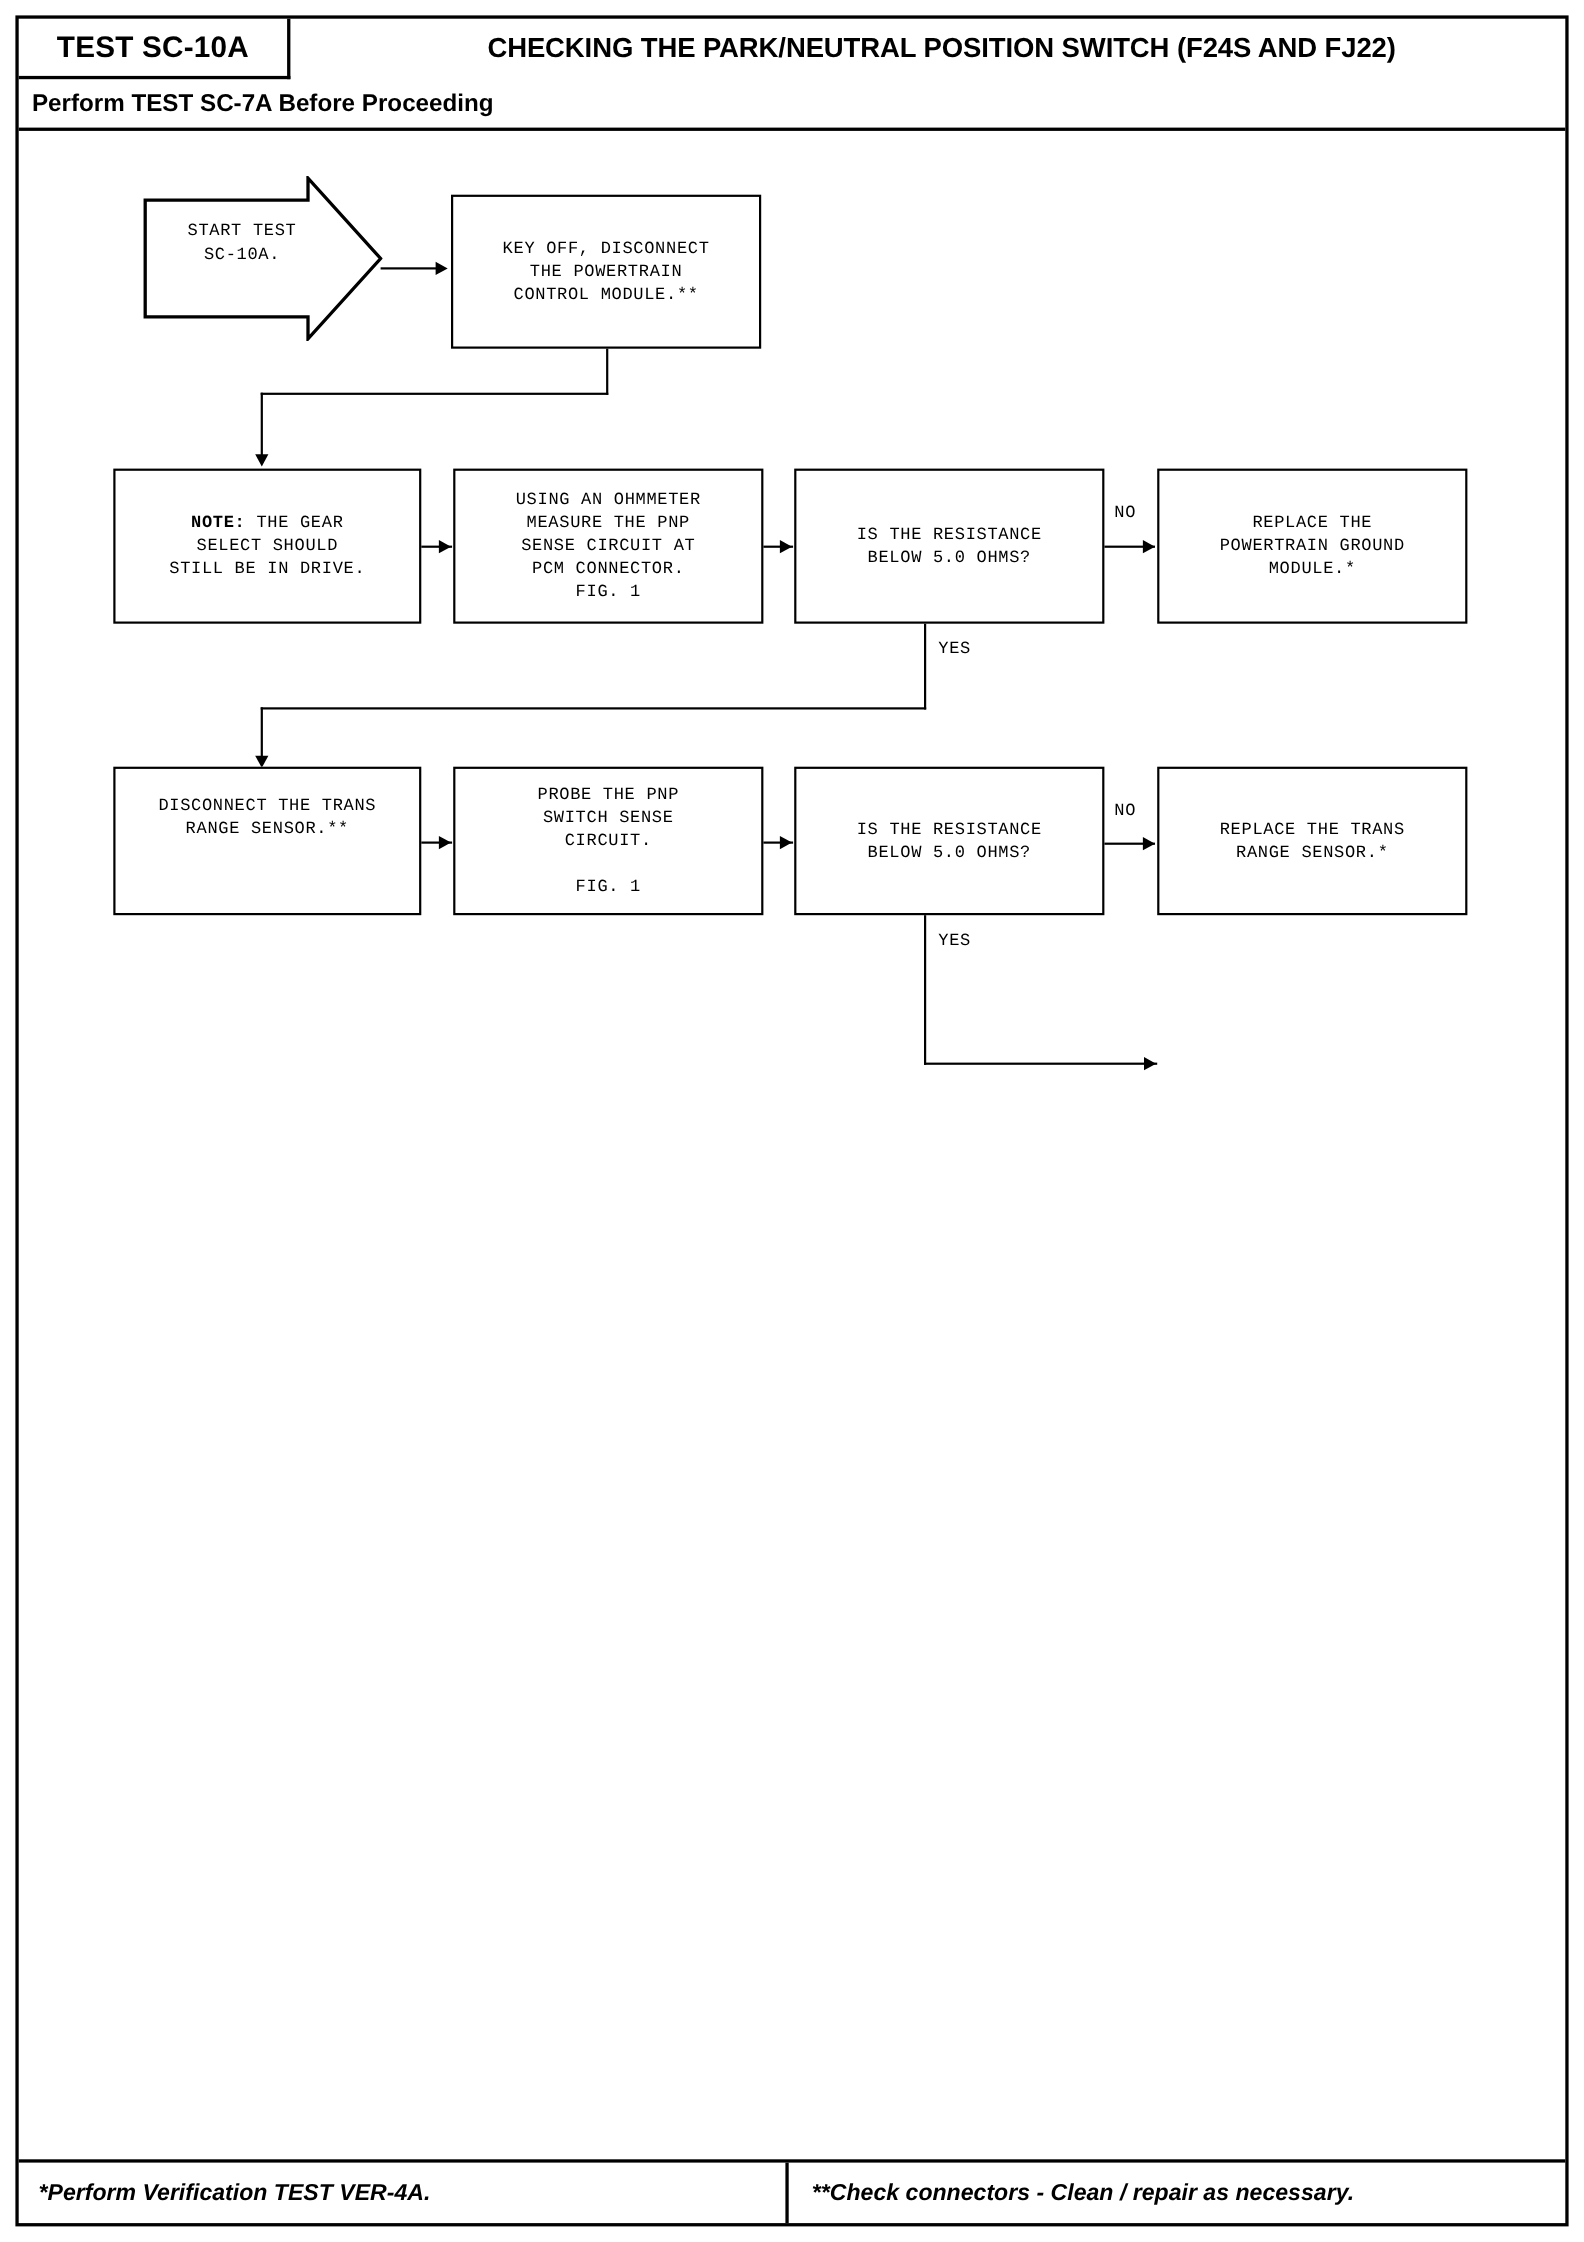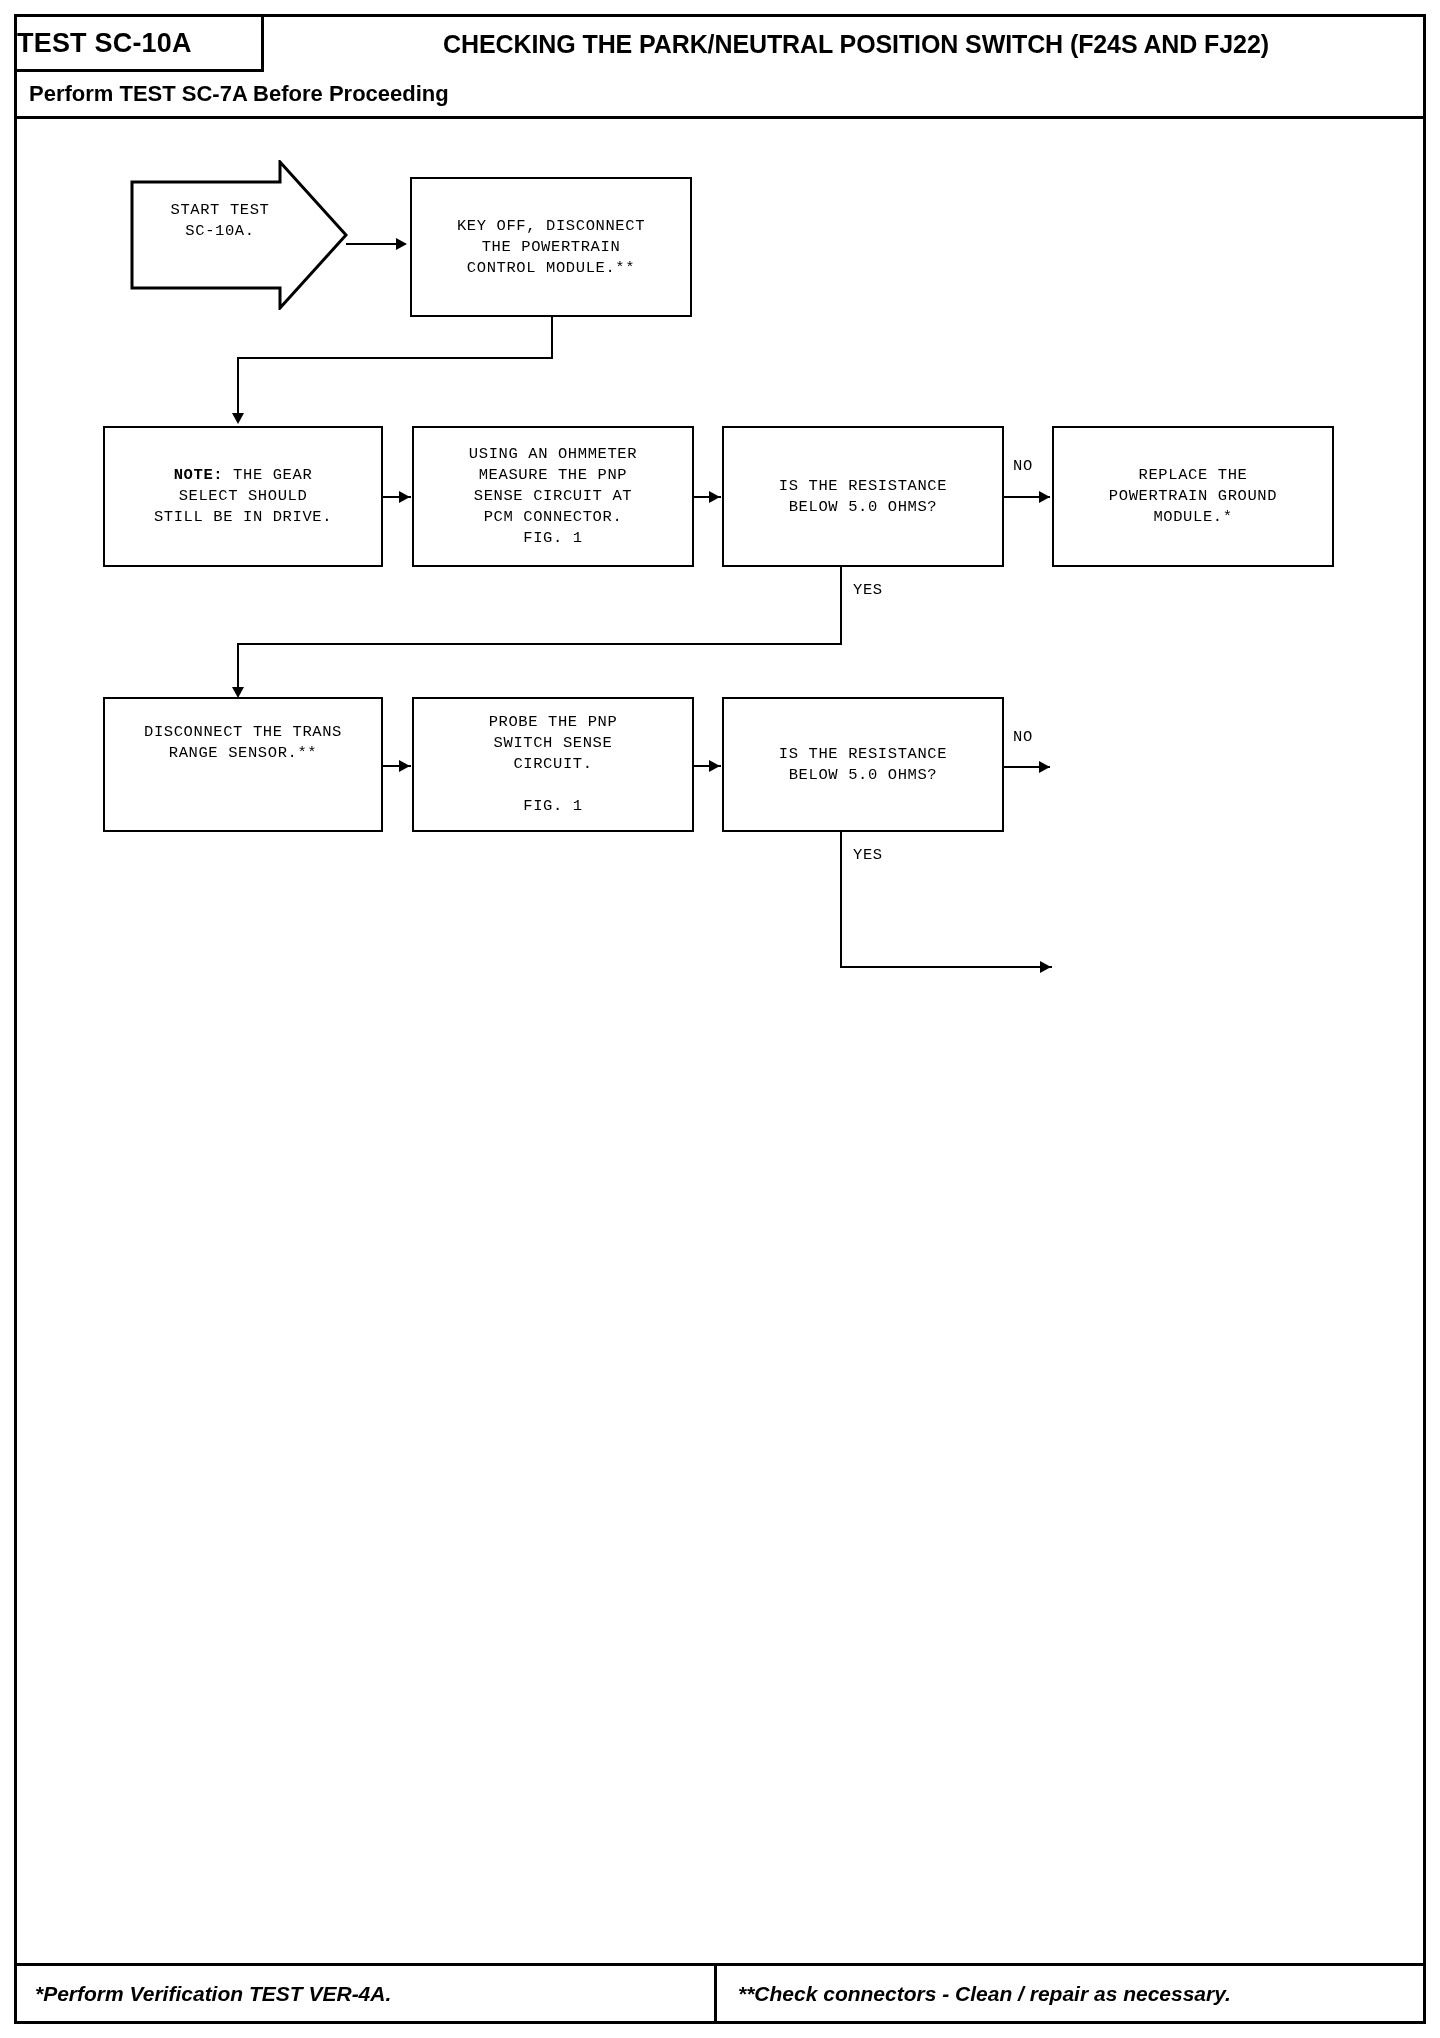--- a/index.html
+++ b/index.html
@@ -34,20 +34,21 @@
     position: absolute;
     left: 17px;
     top: 17px;
     width: 247px;
     height: 55px;
     border-right: 3px solid #000;
     border-bottom: 3px solid #000;
     box-sizing: border-box;
     display: flex;
     align-items: center;
+    justify-content: center;
   }
   .header-testcell span {
     font-size: 27px;
     font-weight: bold;
     letter-spacing: 0.2px;
   }
   .header-title {
     position: absolute;
     left: 264px;
     top: 17px;
@@ -295,20 +296,24 @@
 
   <div class="fbox" style="left:722px; top:697px; width:282px; height:135px;">
     <div class="txt">IS THE RESISTANCE
 BELOW 5.0 OHMS?</div>
   </div>
 
   <div class="edge-label" style="left:1013px; top:728px;">NO</div>
   <div class="hline" style="left:1004px; top:766px; width:46px;"></div>
   <div class="arrow-right" style="left:1039px; top:761px;"></div>
 
+  <div class="fbox" style="left:1052px; top:697px; width:282px; height:135px;">
+    <div class="txt">REPLACE THE TRANS
+RANGE SENSOR.*</div>
+  </div>
 
   <div class="vline" style="left:840px; top:832px; height:136px;"></div>
   <div class="edge-label" style="left:853px; top:846px;">YES</div>
   <div class="hline" style="left:840px; top:966px; width:212px;"></div>
   <div class="arrow-right" style="left:1040px; top:961px;"></div>
 
 
   <div class="footer-row"></div>
   <div class="footer-left">
     <span>*Perform Verification TEST VER-4A.</span>

